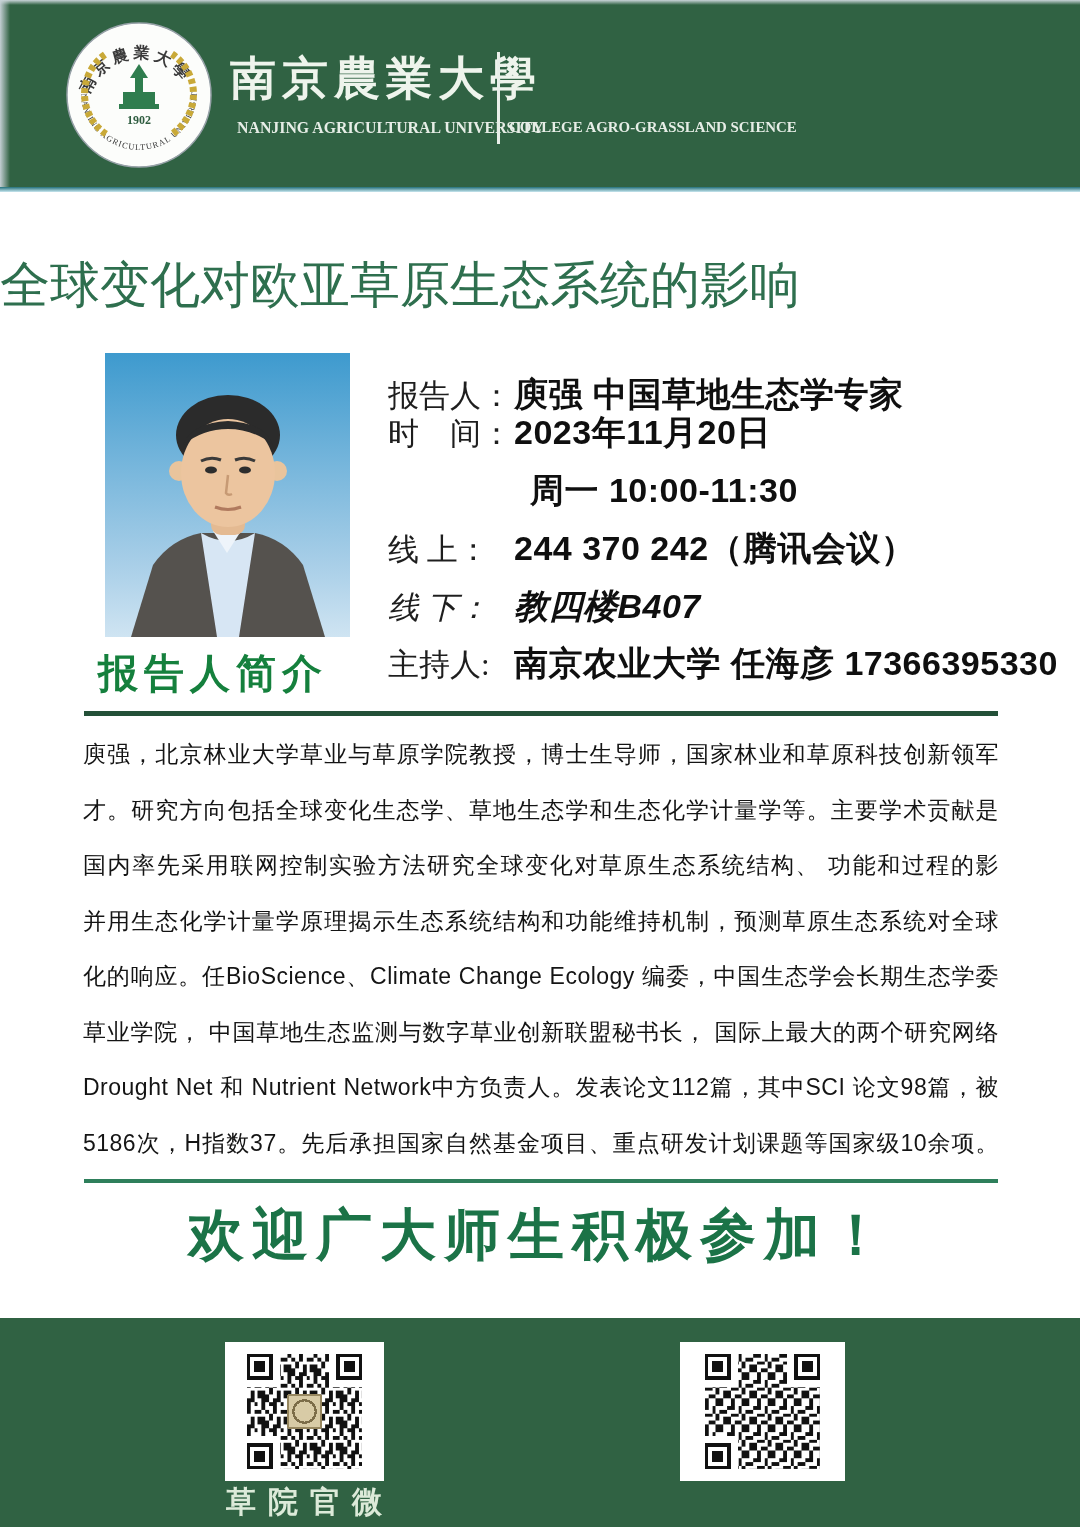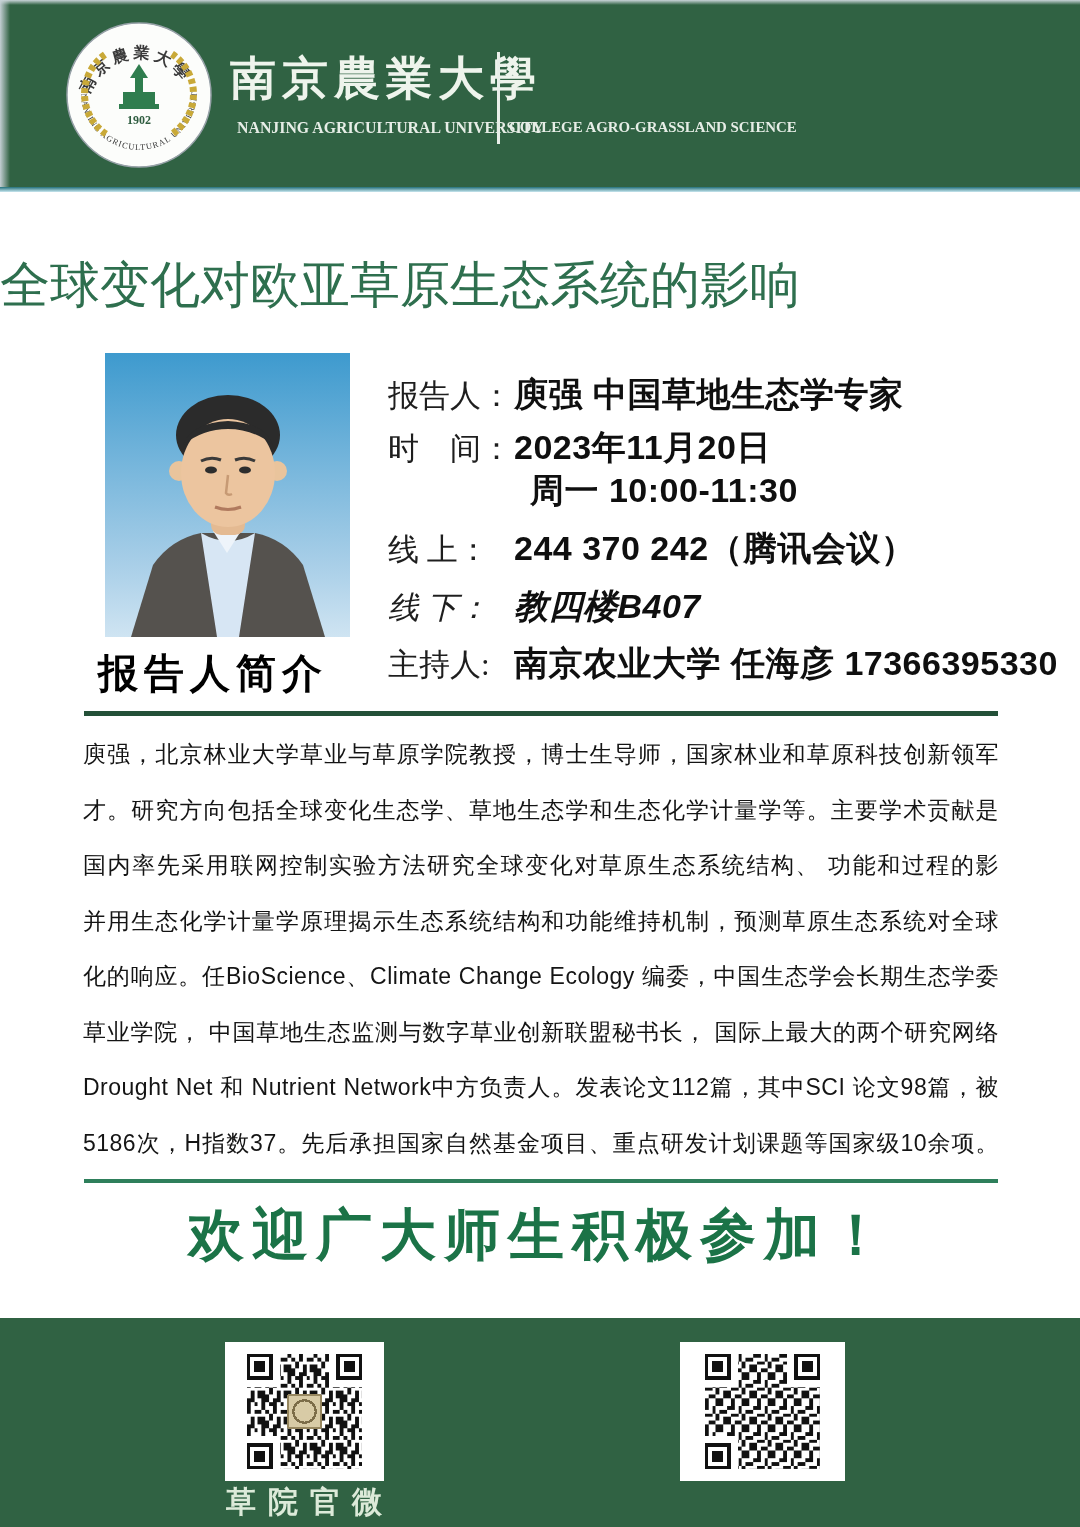--- a/index.html
+++ b/index.html
@@ -24,27 +24,27 @@
   .h-en{position:absolute;color:#e6ede6;font-family:"Liberation Serif",serif;white-space:nowrap;font-weight:bold;}
   .h-en-left{left:237px;top:118px;font-size:16.5px;transform:scaleX(.96);transform-origin:left;}
   .h-en-right{left:509px;top:118px;font-size:15.5px;transform:scaleX(.96);transform-origin:left;}
   
   .title{position:absolute;left:0;top:252px;width:1038px;
     font-family:"Liberation Serif",serif;font-size:50px;color:#2e6f4e;letter-spacing:0px;white-space:nowrap;}
   
   .photo{position:absolute;left:105px;top:353px;width:245px;height:284px;}
   .photo svg{display:block;width:100%;height:100%;}
   .photo-caption{position:absolute;left:98px;top:646px;width:260px;
-    font-family:"Liberation Serif",serif;font-weight:bold;font-size:40px;color:#000000;letter-spacing:6px;white-space:nowrap;}
+    font-family:"Liberation Serif",serif;font-weight:bold;font-size:40px;color:#15803d;letter-spacing:6px;white-space:nowrap;}
   
   .detail-row{position:absolute;left:388px;white-space:nowrap;}
   .d-label{display:inline-block;width:126px;font-family:"Liberation Serif",serif;
     font-size:31px;color:#1e1e1e;vertical-align:baseline;}
   .d-value{font-size:34px;font-weight:bold;color:#0f0f0f;letter-spacing:0.5px;}
-  .row-1{top:332px;margin-top:40px;} .row-2{top:410px;margin-top:15px;} .row-3{top:468px;left:530px;}
+  .row-1{top:332px;margin-top:40px;} .row-2{top:410px;} .row-3{top:468px;left:530px;}
   .row-4{top:526px;} .row-5{top:584px;font-style:italic;} .row-6{top:641px;}
   
   .rule-dark{position:absolute;left:84px;top:711px;width:914px;height:5px;background:#235038;}
   .rule-green{position:absolute;left:84px;top:1179px;width:914px;height:4px;background:#2e7f5b;}
   
   .bio{position:absolute;left:83px;top:727px;width:916px;}
   .bio-line{height:55.5px;line-height:55.5px;font-size:23px;color:#141414;
     letter-spacing:0.5px;text-align:justify;text-align-last:justify;overflow:hidden;}
   
   .welcome{position:absolute;left:0;top:1198px;width:1080px;text-align:center;

